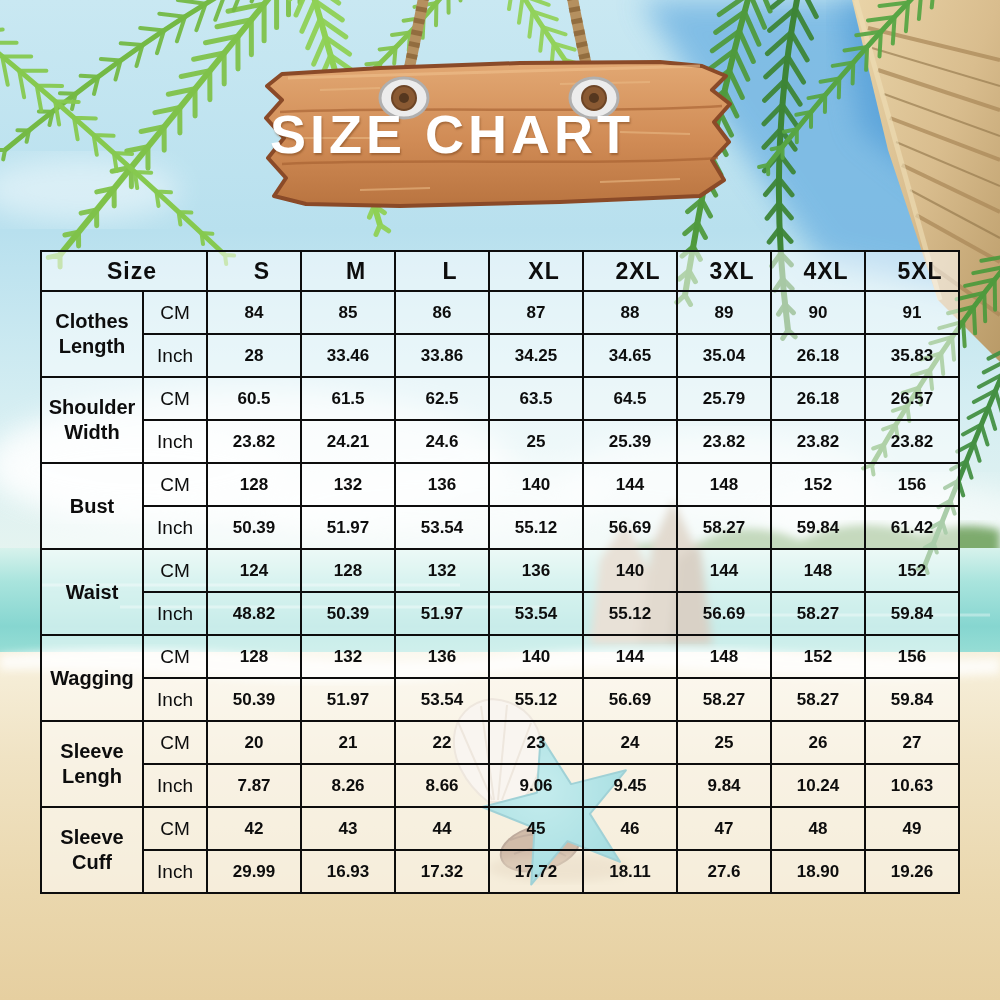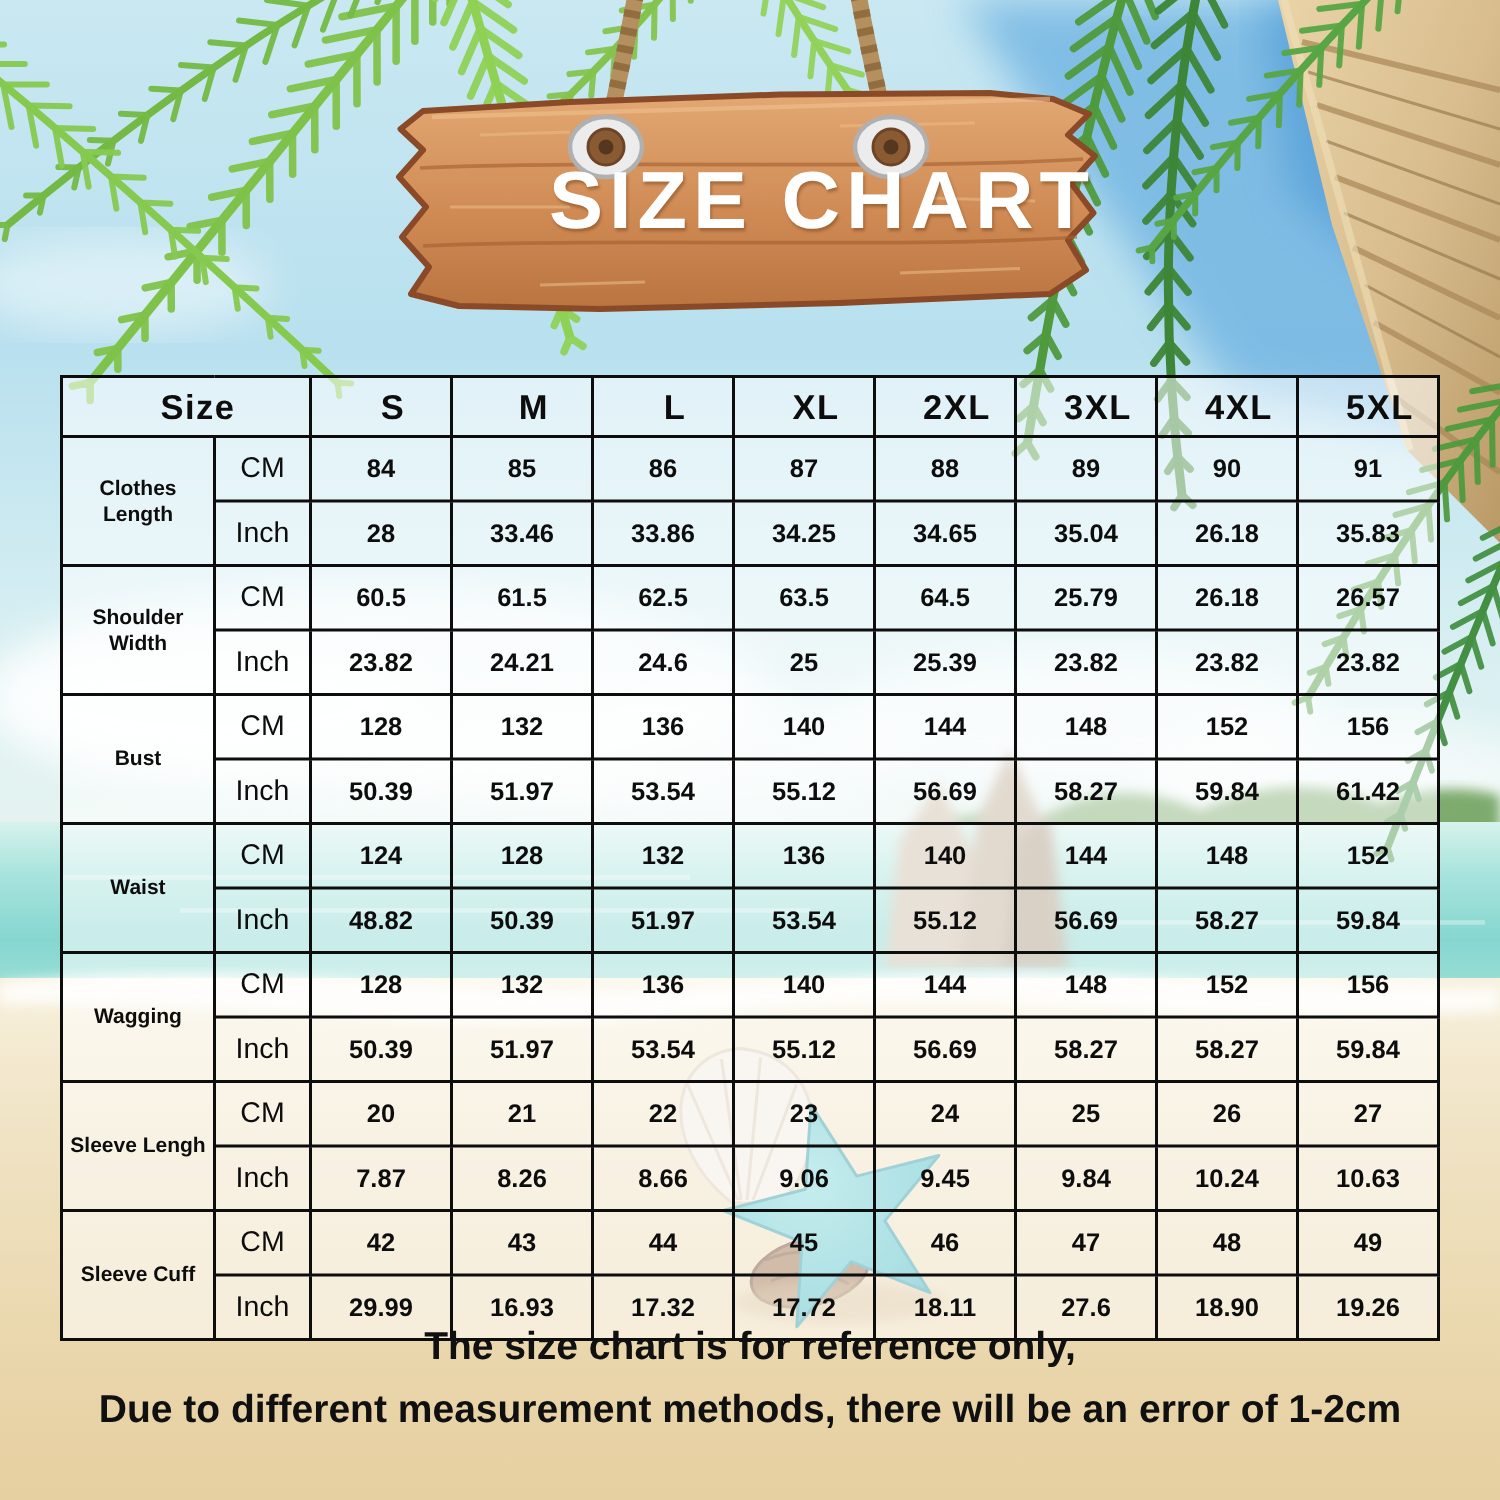--- a/index.html
+++ b/index.html
@@ -2,28 +2,28 @@
 <html><head>
 <meta charset="utf-8">
 <style>
   html,body{margin:0;padding:0;}
   .page{position:relative;width:1000px;height:1000px;overflow:hidden;
         font-family:"Liberation Sans",sans-serif;background:#cfe9f0;}
   .bg-svg,.sign-svg{position:absolute;left:0;top:0;}
   .bg-svg{z-index:0;}
   .sign-svg{z-index:2;}
   .sign-title{position:absolute;left:270px;top:103px;width:460px;z-index:3;
-      text-align:right;font-size:54px;font-weight:800;color:#ffffff;
+      text-align:left;font-size:54px;font-weight:800;color:#ffffff;
       letter-spacing:4px;text-shadow:1px 2px 2px rgba(110,60,20,.45);}
   .size-table{position:absolute;left:40px;top:250px;z-index:4;}
   table{border-collapse:collapse;width:920px;table-layout:fixed;}
   th,td{border:2px solid #0d0d0d;text-align:center;vertical-align:middle;
         background:rgba(255,255,255,0.55);color:#0d0d0d;padding:0;}
   thead th{height:38px;font-size:23px;font-weight:bold;letter-spacing:1px;padding-left:16px;}
-  td.label-cell{font-size:14px;font-weight:bold;line-height:1.25;padding:0 2px;}
+  td.label-cell{font-size:20px;font-weight:bold;line-height:1.25;padding:0 2px;}
   td.unit-cell{font-size:19px;font-weight:normal;height:41px;}
   td.value-cell{font-size:17px;font-weight:bold;}
   .footer{position:absolute;left:0;right:0;top:876px;z-index:4;text-align:center;
           font-weight:bold;font-size:26px;color:#101010;line-height:42px;}
 </style>
 </head>
 <body>
 
 <div class="page">
 
@@ -388,17 +388,13 @@
             <td class="value-cell">17.72</td>
             <td class="value-cell">18.11</td>
             <td class="value-cell">27.6</td>
             <td class="value-cell">18.90</td>
             <td class="value-cell">19.26</td>
           </tr>
         </tbody>
     </table>
   </div>
 
-  <div class="footer">
-    <div>The size chart is for reference only,</div>
-    <div>Due to different measurement methods, there will be an error of 1-2cm</div>
-  </div>
 </div>
 
 </body></html>

